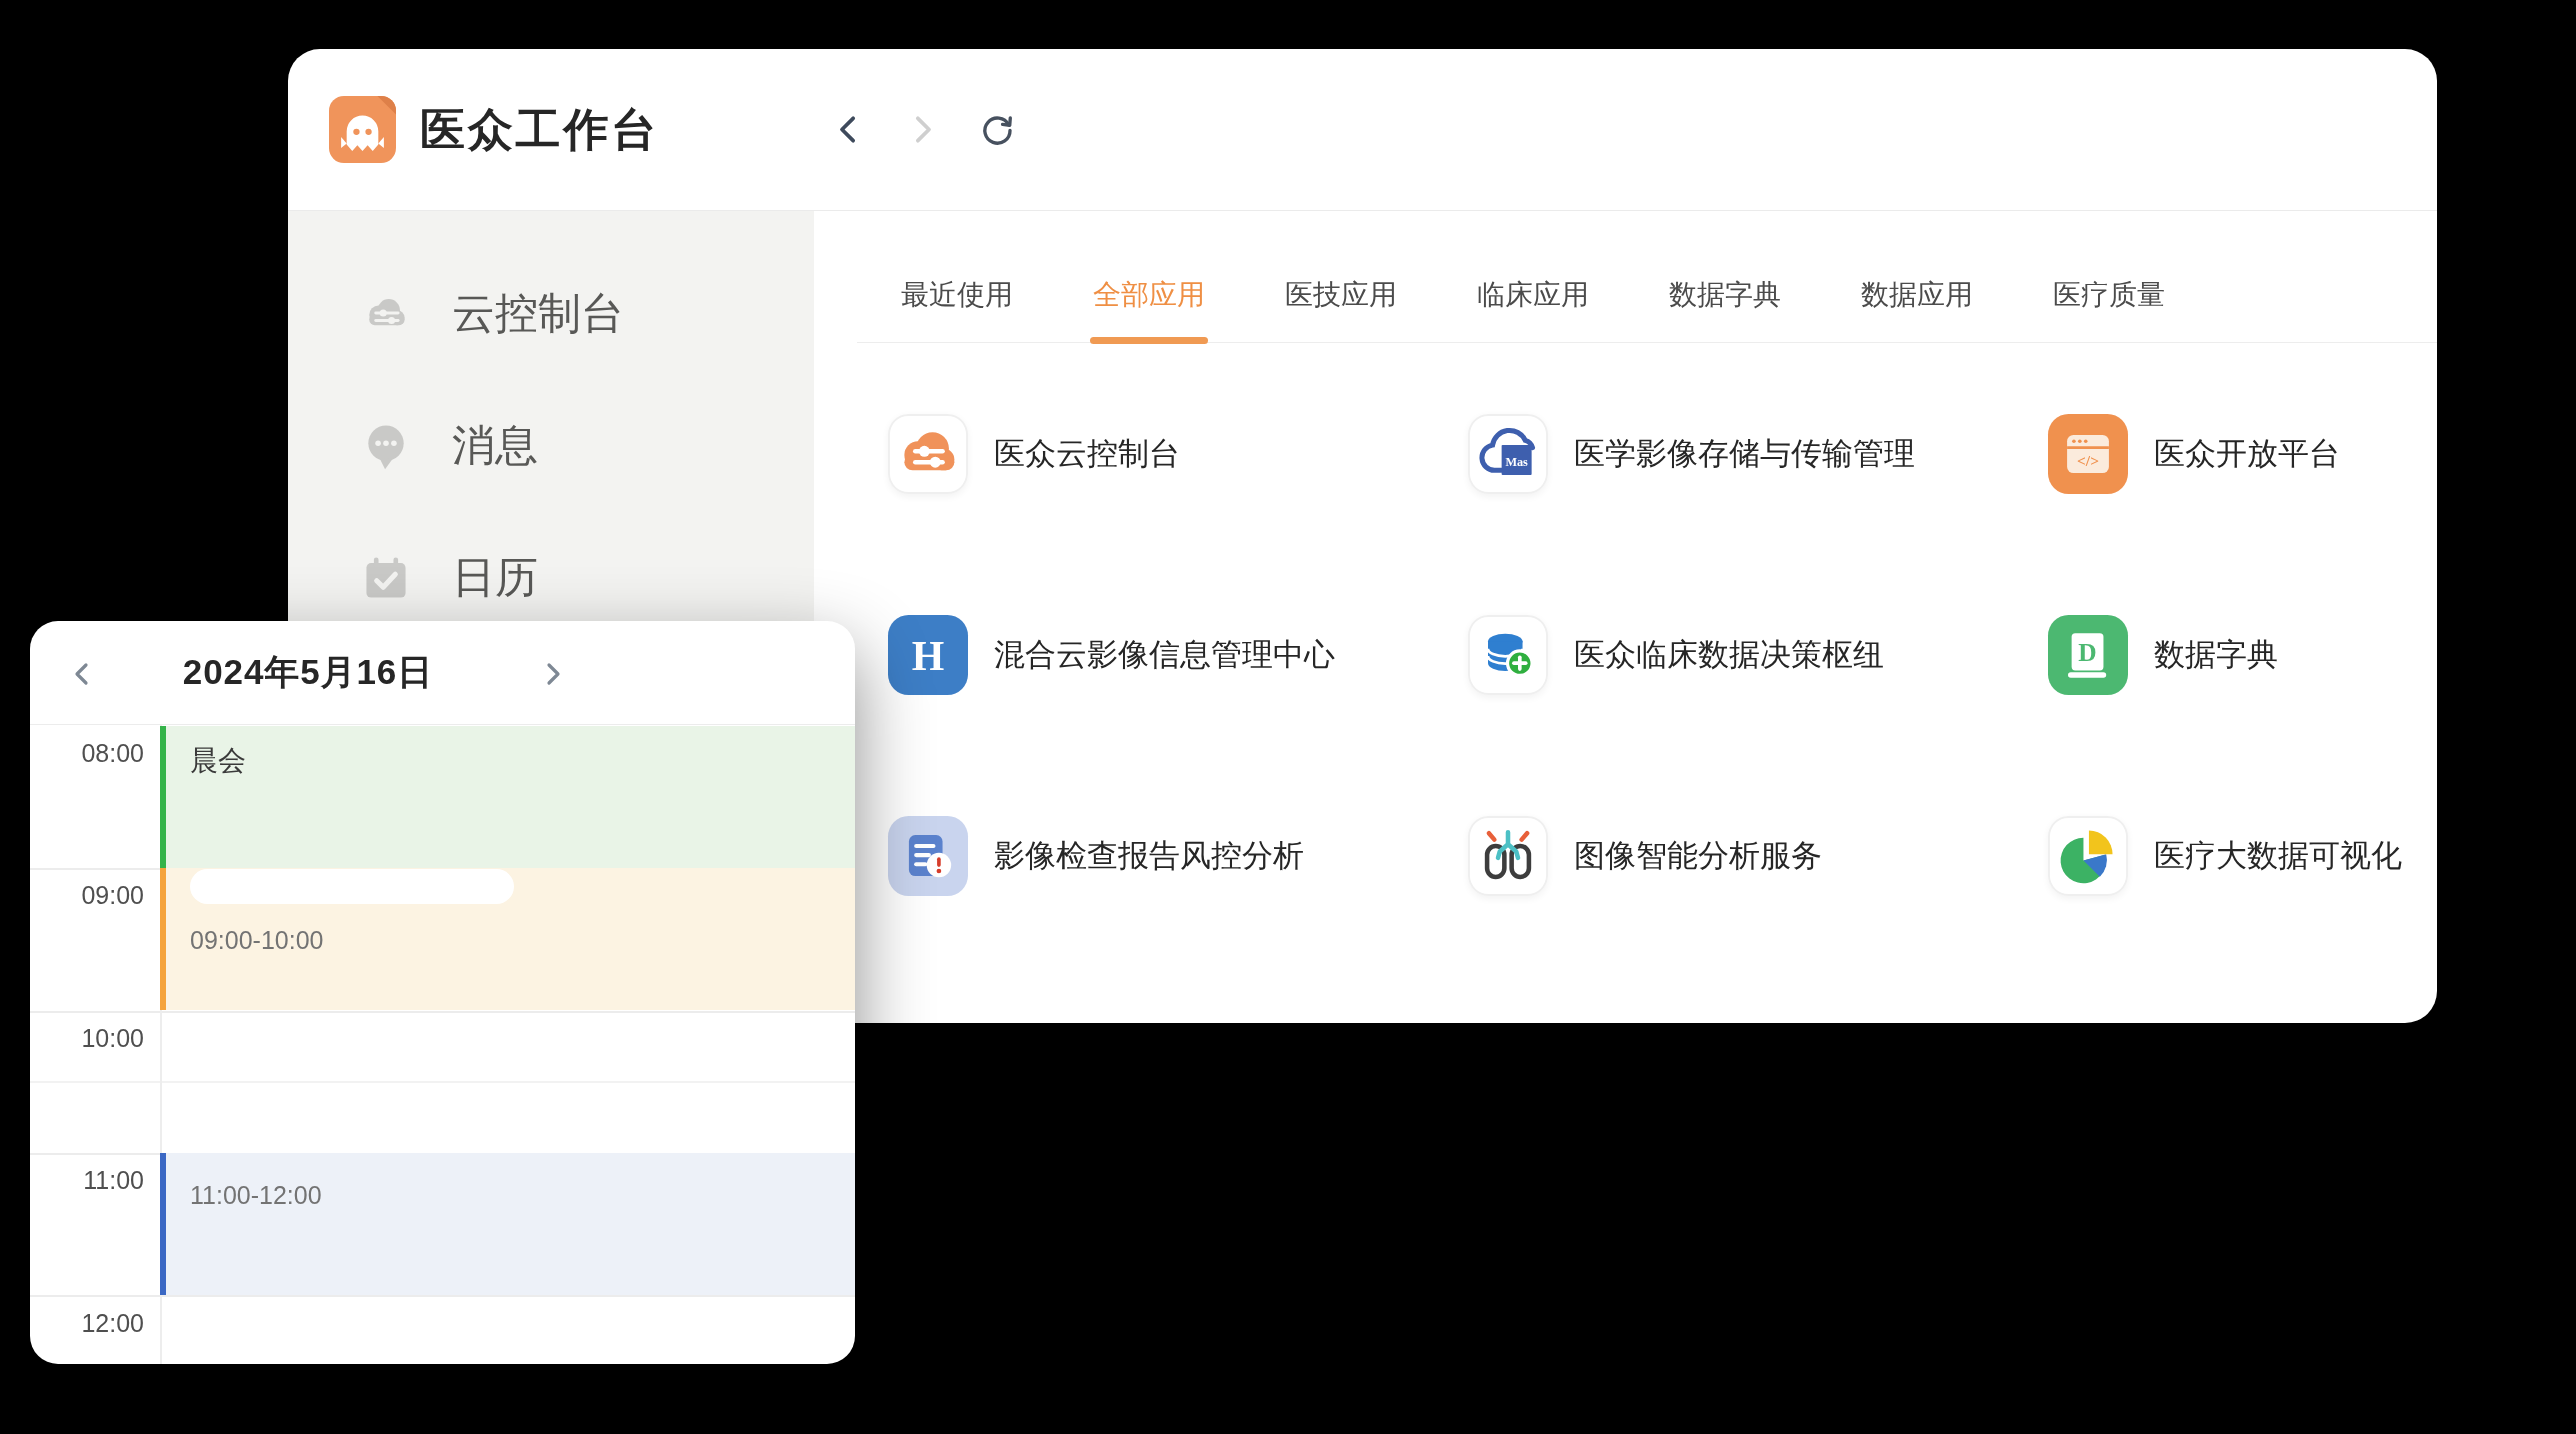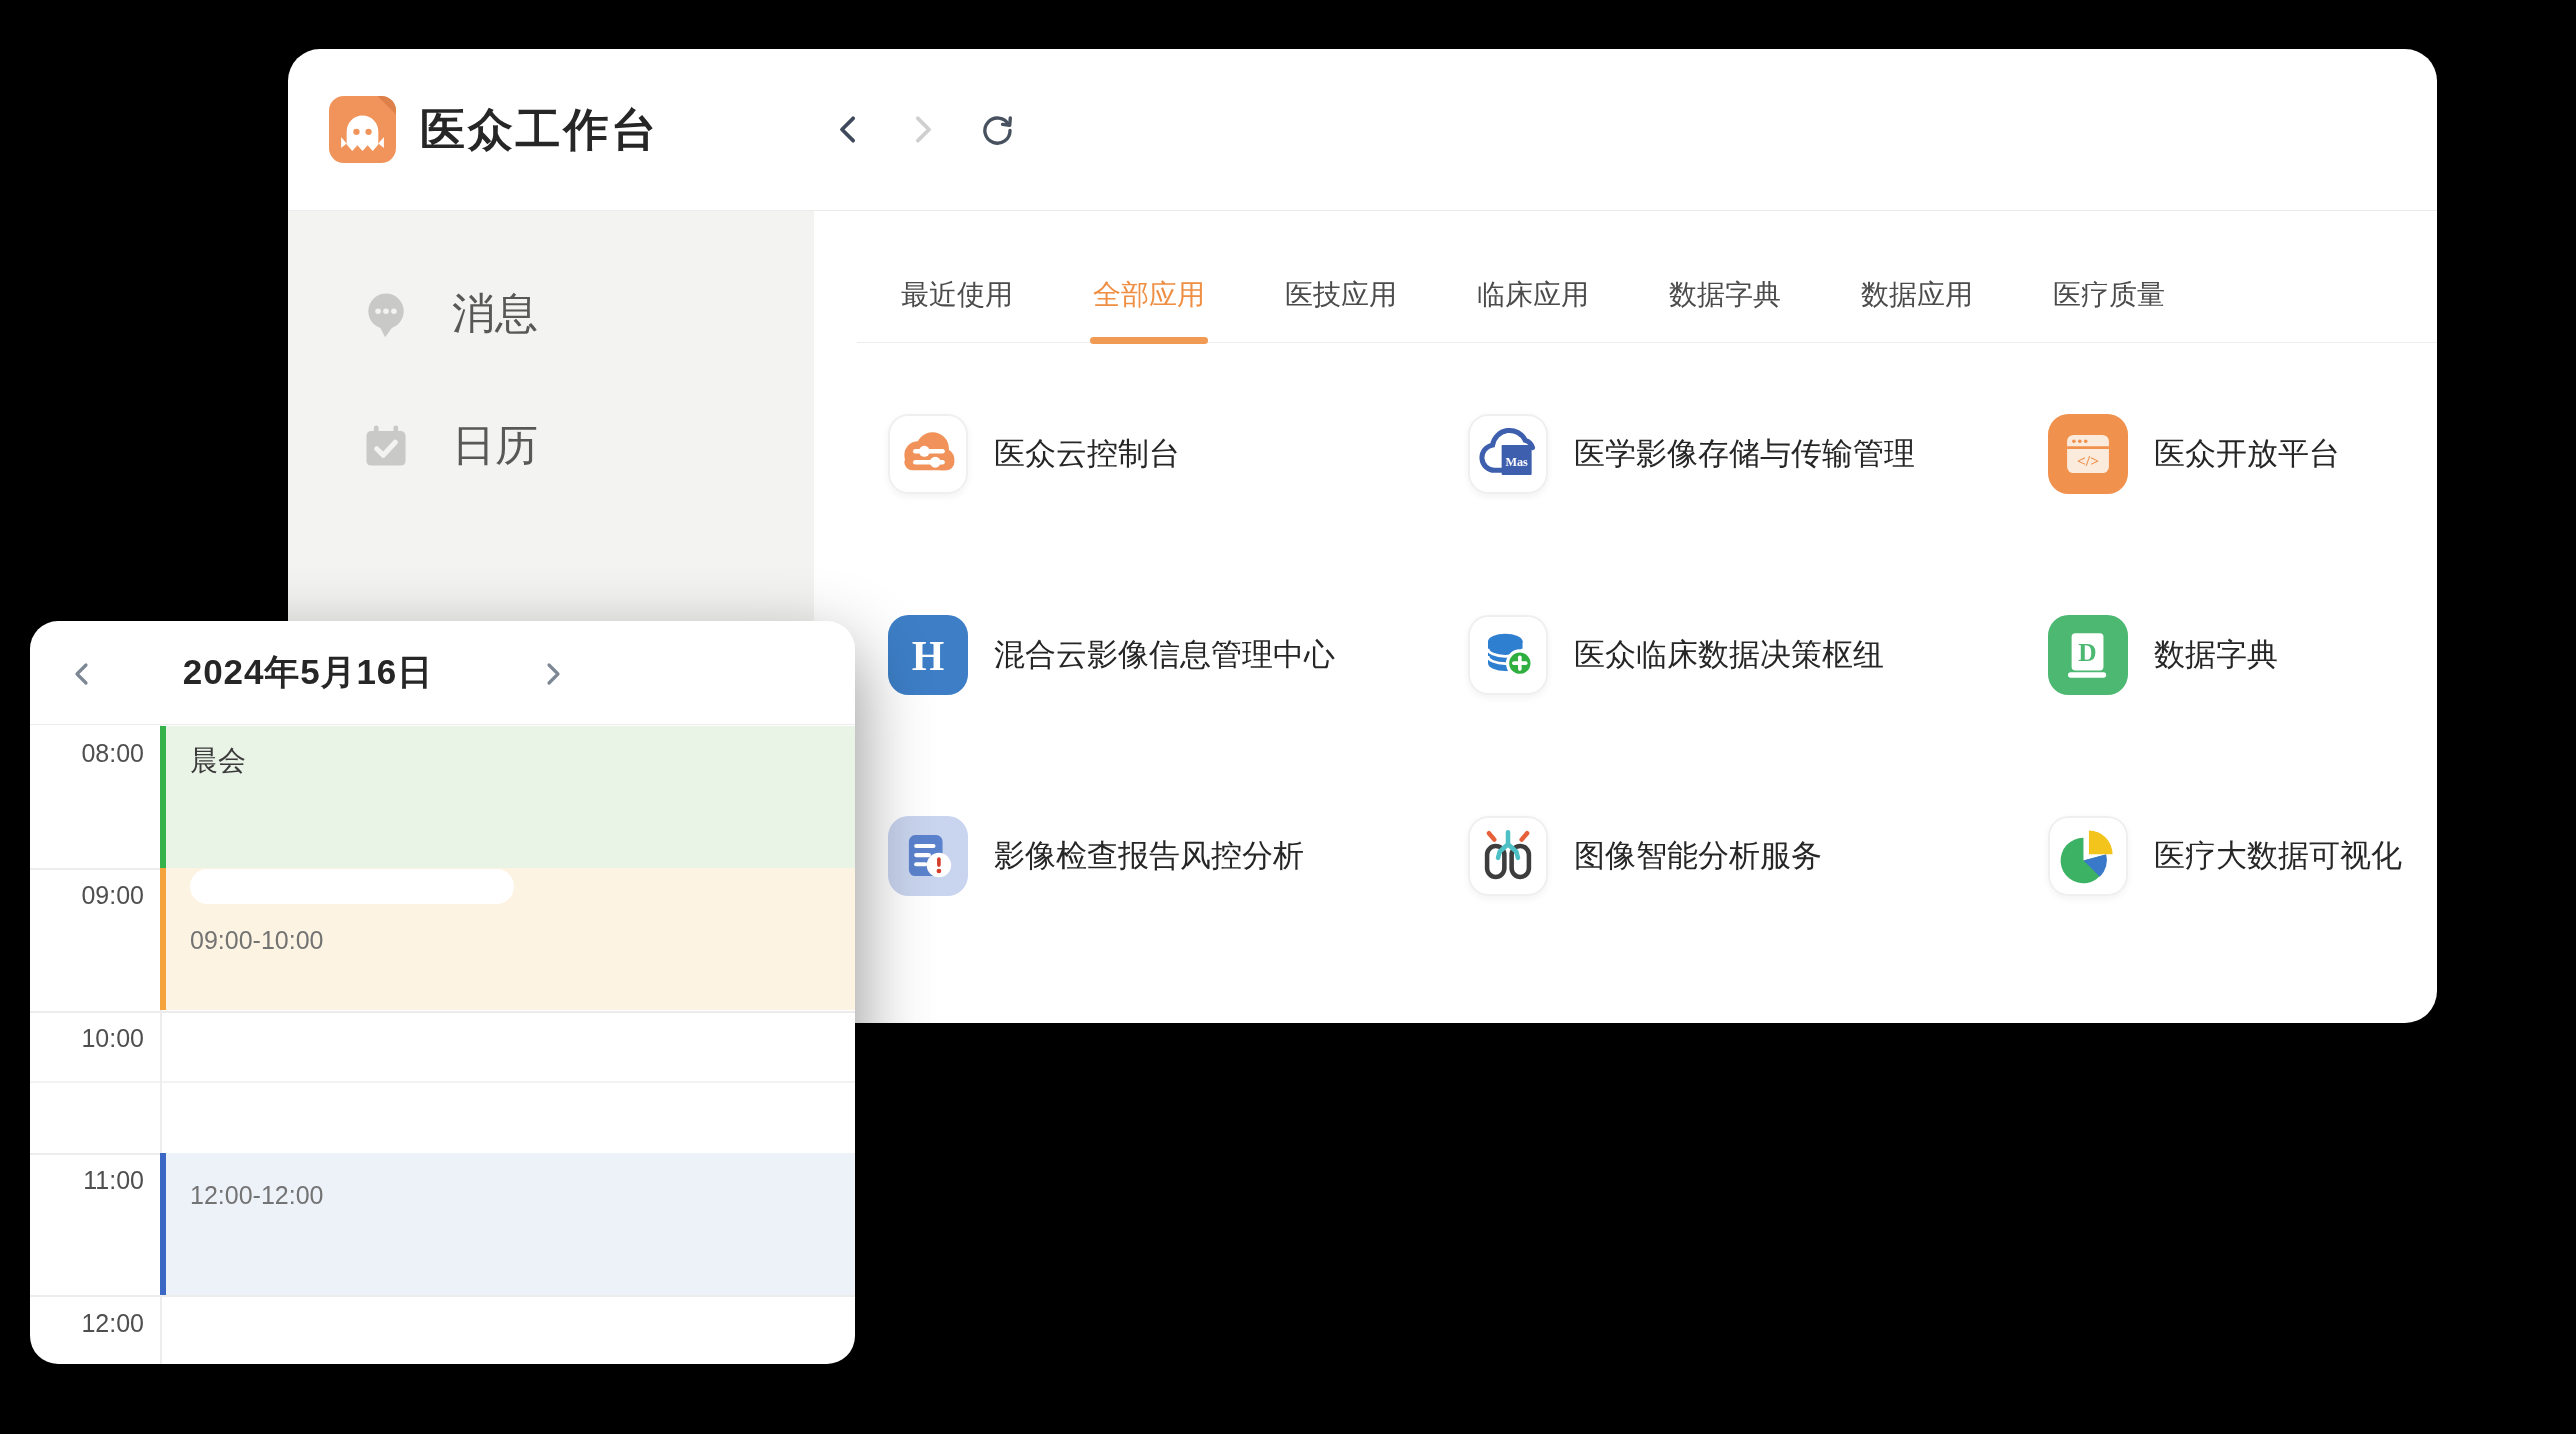--- a/index.html
+++ b/index.html
@@ -117,20 +117,37 @@
           </svg>
         </button>
       </div>
     </div>
 
     <div class="win-body">
 
       <aside class="sidebar">
         <div class="side-item">
           <svg viewBox="0 0 58 58">
+            <g fill="#C9C9C7">
+              <circle cx="21" cy="30" r="10"></circle>
+                <circle cx="32" cy="25" r="12"></circle>
+              <circle cx="41" cy="33" r="8"></circle>
+                <rect x="11" y="29" width="38" height="12" rx="6"></rect>
+            </g>
+            <g stroke="#F3F3F1" stroke-width="3.2" stroke-linecap="round">
+              <line x1="18" y1="28" x2="42" y2="28"></line>
+                <line x1="18" y1="36" x2="42" y2="36"></line>
+            </g>
+            <circle cx="26" cy="28" r="3.8" fill="#F3F3F1"></circle>
+            <circle cx="35" cy="36" r="3.8" fill="#F3F3F1"></circle>
+          </svg>
+          <span class="side-label">云控制台</span>
+        </div>
+        <div class="side-item">
+          <svg viewBox="0 0 58 58">
             <circle cx="29" cy="26" r="19" fill="#C9C9C7"></circle>
             <path d="M22 42 l6 12 8-11 z" fill="#C9C9C7"></path>
             <circle cx="20.5" cy="26" r="3" fill="#F3F3F1"></circle>
             <circle cx="29" cy="26" r="3" fill="#F3F3F1"></circle>
             <circle cx="37.5" cy="26" r="3" fill="#F3F3F1"></circle>
           </svg>
           <span class="side-label">消息</span>
         </div>
         <div class="side-item">
           <svg viewBox="0 0 58 58">
@@ -311,19 +328,19 @@
       <div class="event green">
         <div class="event-title">晨会</div>
       </div>
 
       <div class="event orange">
         <div class="redacted-pill"></div>
         <div class="event-time">09:00-10:00</div>
       </div>
 
       <div class="event blue">
-        <div class="event-time">12:00-12:00</div>
+        <div class="event-time">11:00-12:00</div>
       </div>
     </div>
   </div>
 
 </div>
 
 
 </body></html>

